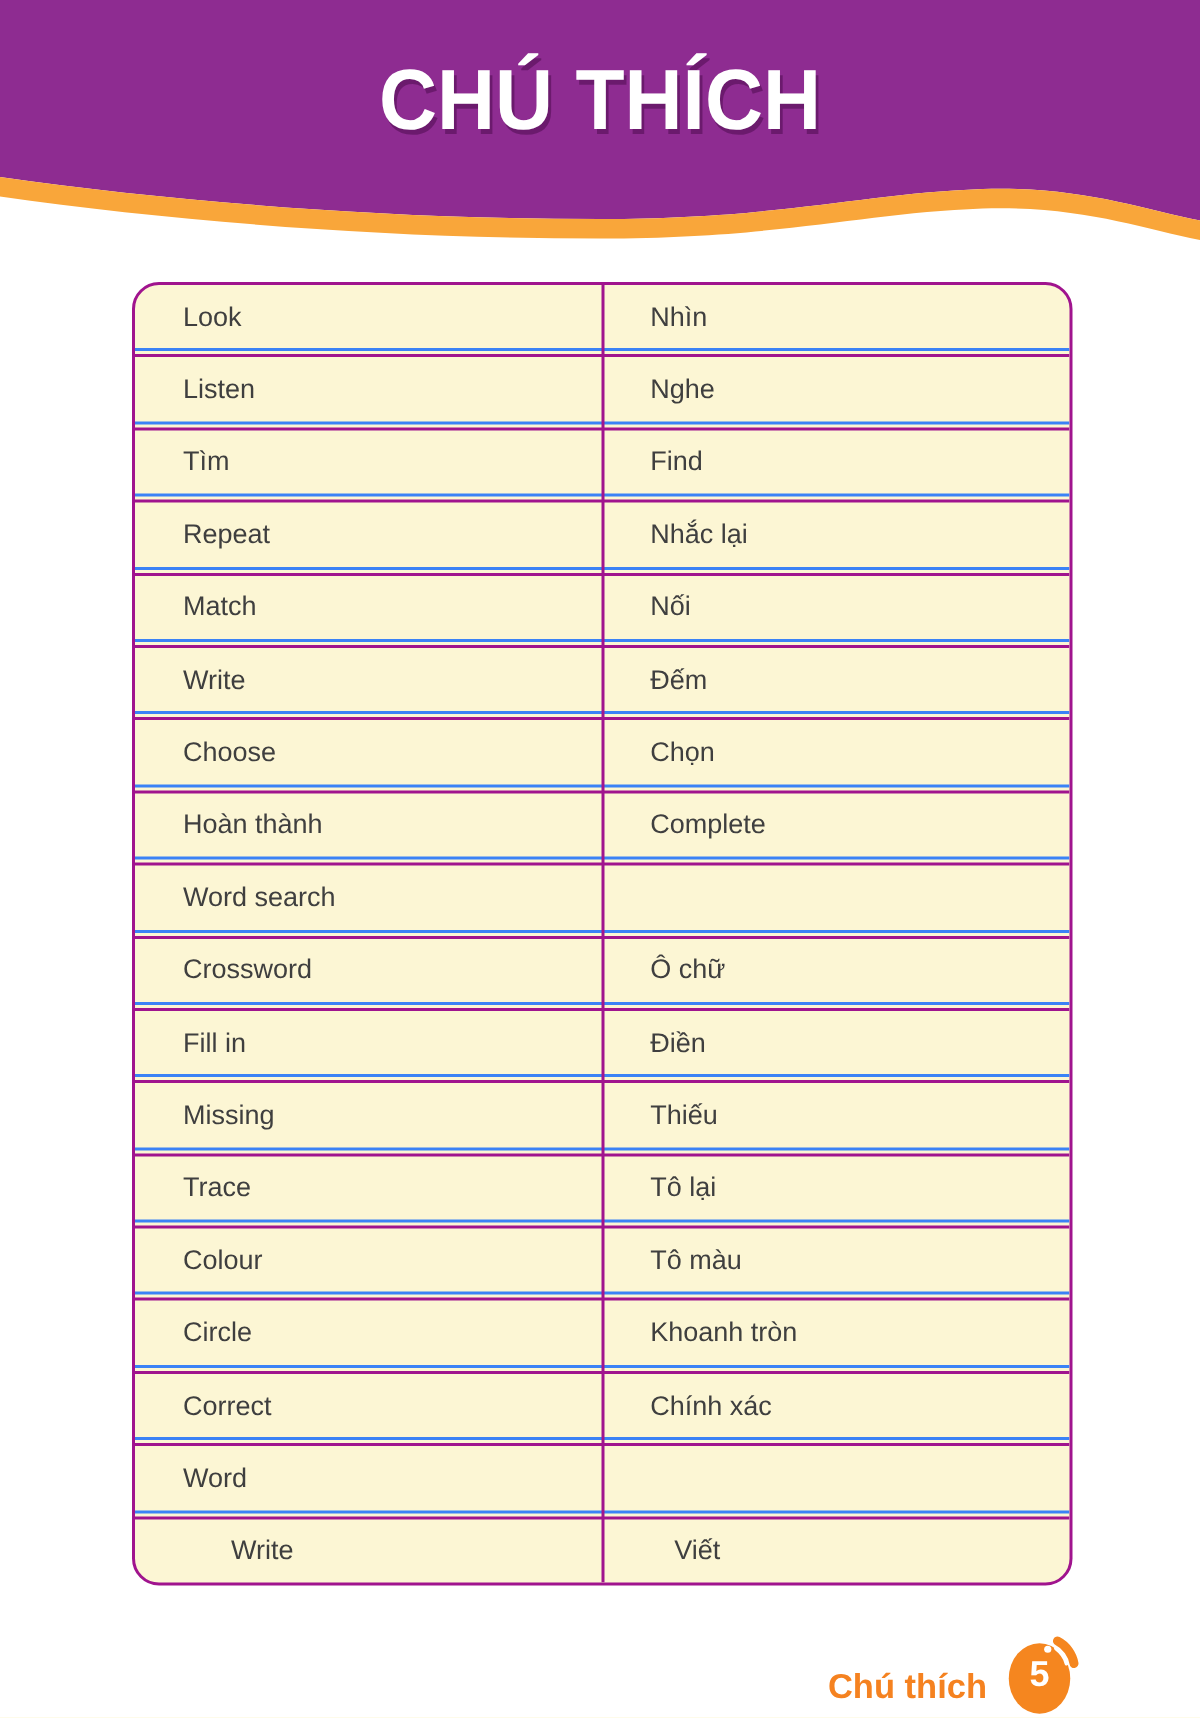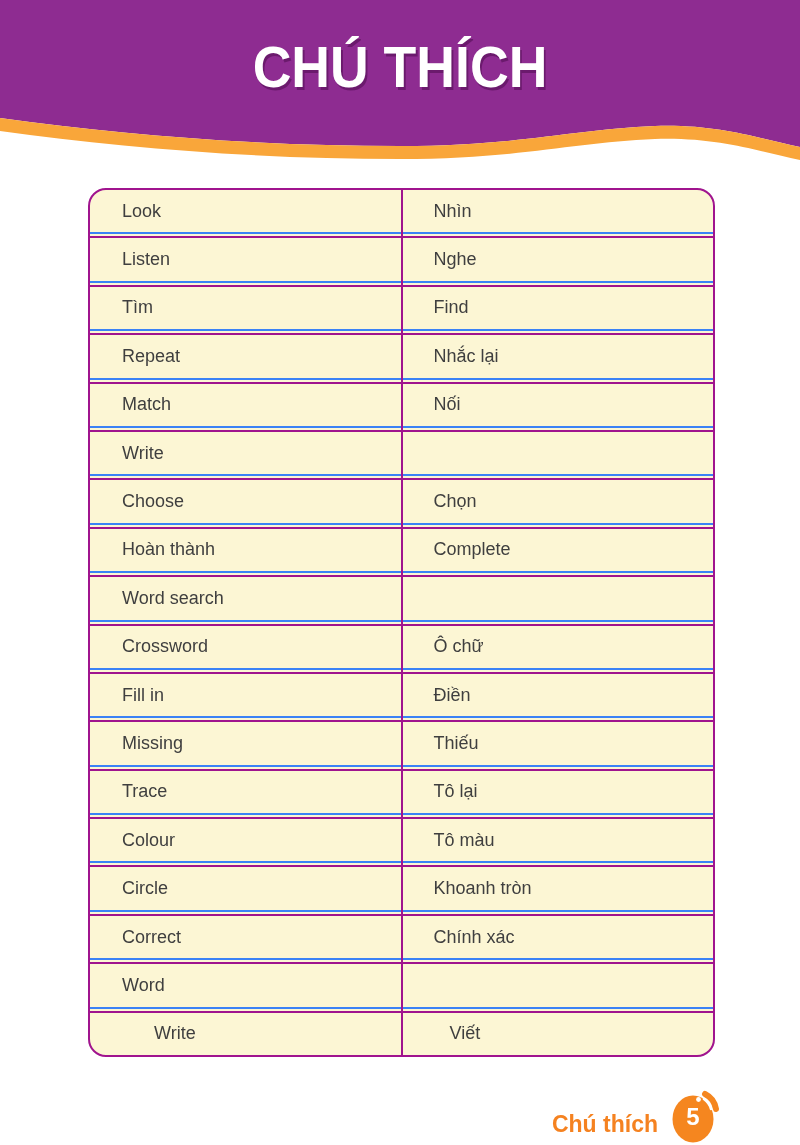--- a/index.html
+++ b/index.html
@@ -130,20 +130,21 @@
     <div class="cell vi">Nhắc lại</div>
   </div>
 
   <div class="trow">
     <div class="cell en">Match</div>
     <div class="cell vi">Nối</div>
   </div>
 
   <div class="trow">
     <div class="cell en">Write</div>
+    <div class="cell vi">Đếm</div>
   </div>
 
   <div class="trow">
     <div class="cell en">Choose</div>
     <div class="cell vi">Chọn</div>
   </div>
 
   <div class="trow">
     <div class="cell vi">Hoàn thành</div>
     <div class="cell en">Complete</div>

